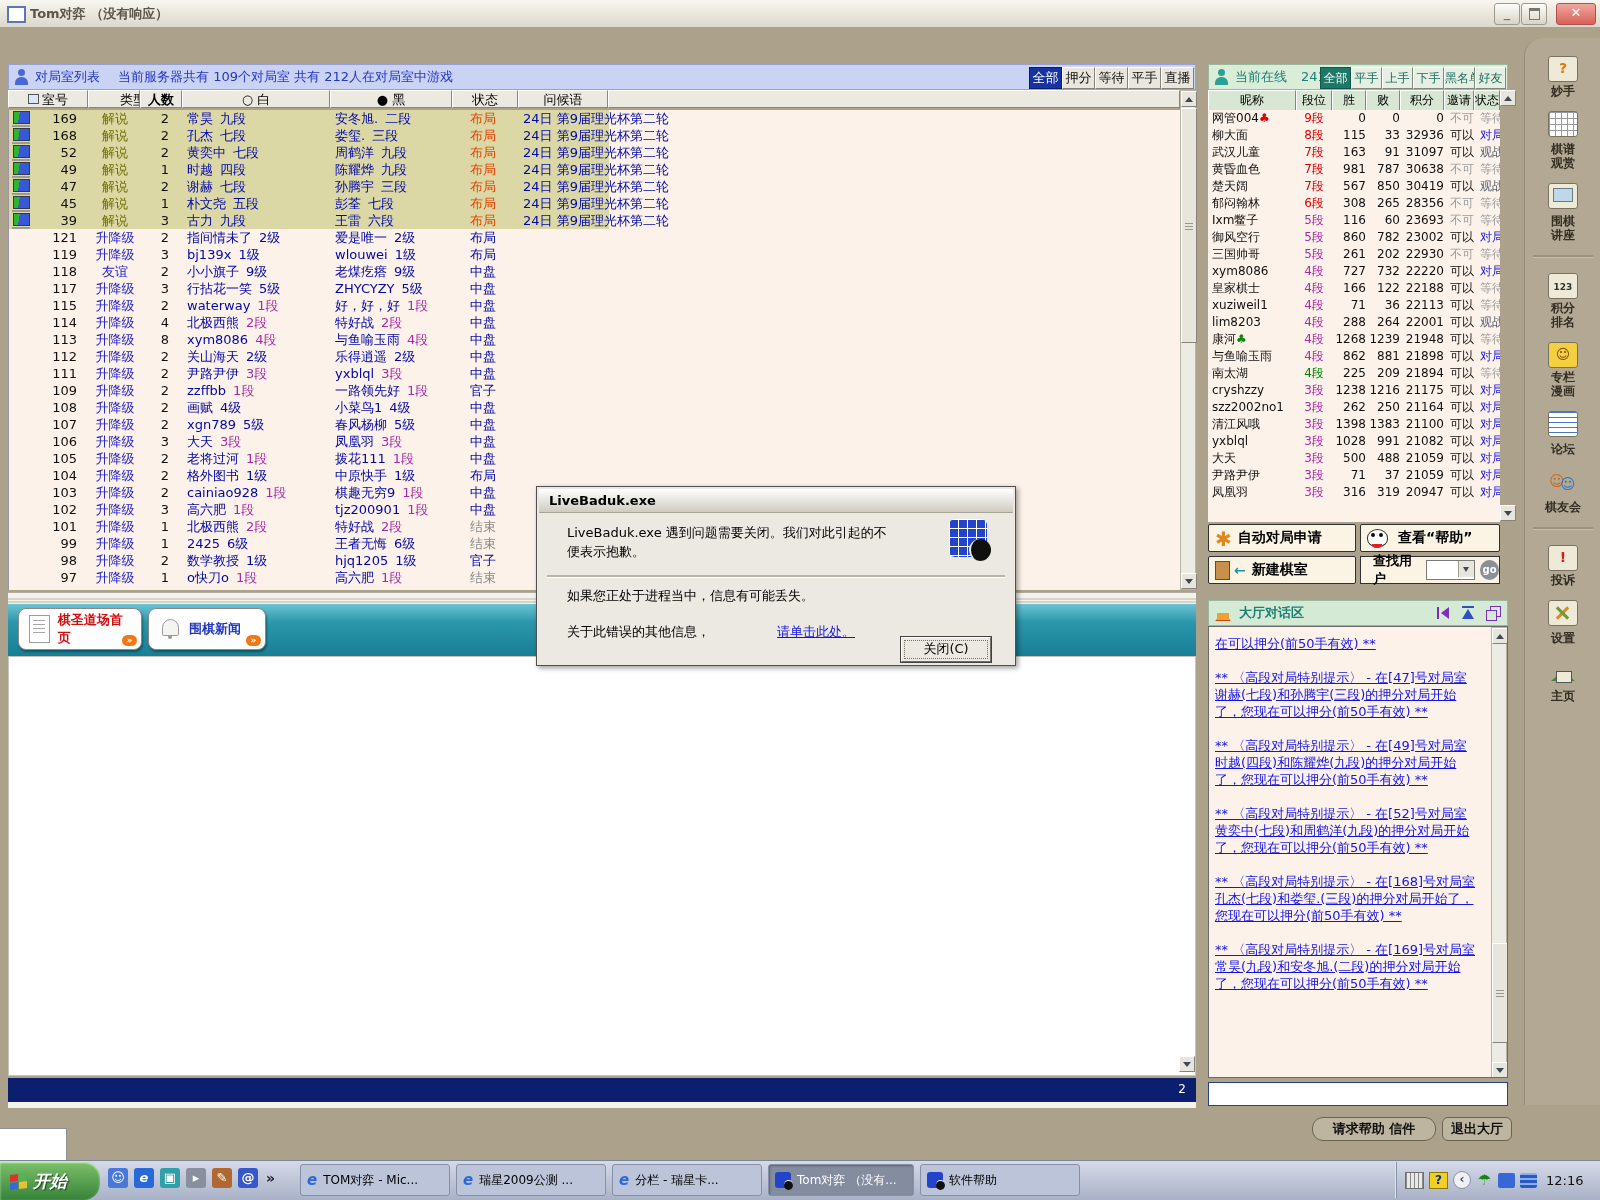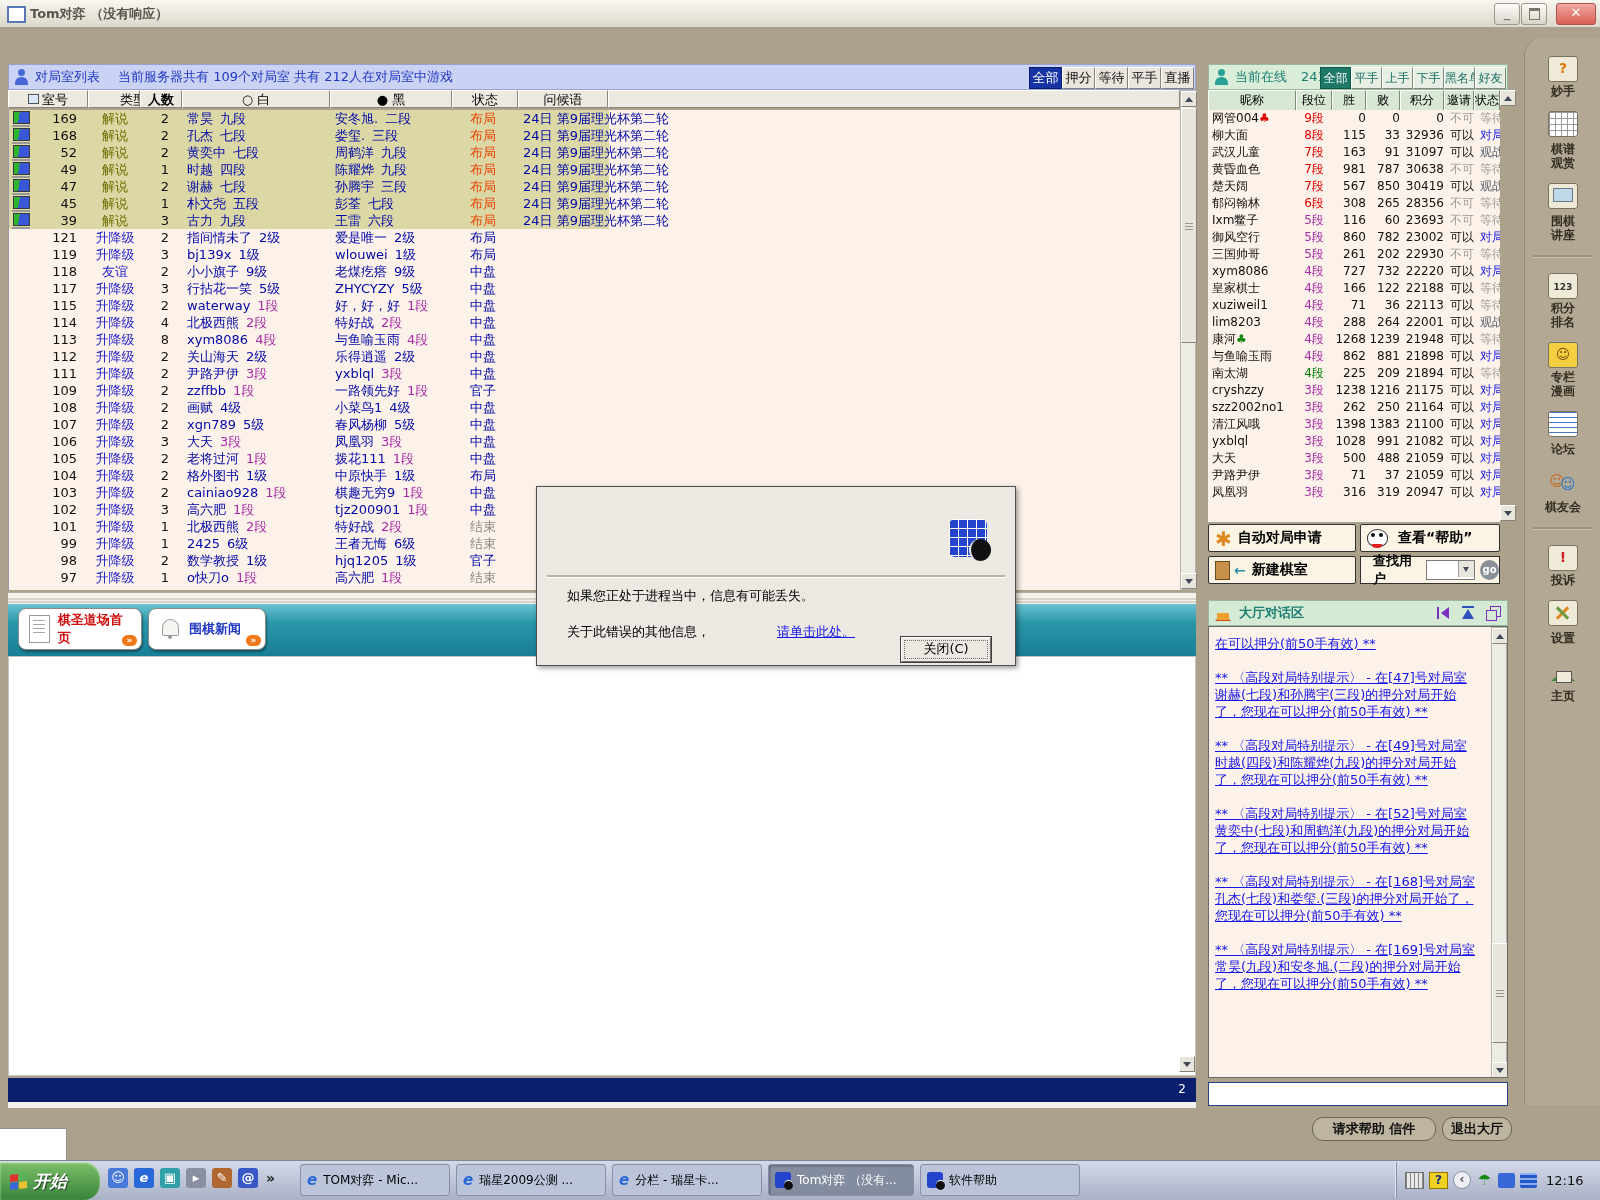--- a/index.html
+++ b/index.html
@@ -1027,21 +1027,21 @@
 漫画</div></div>
       <div class="sitem"><span class="si si-luntan"></span><div class="silab">论坛</div></div>
       <div class="sitem"><span class="si si-qiyouhui"></span><div class="silab">棋友会</div></div>
       <div class="sdiv"></div>
       <div class="sitem"><span class="si si-tousu"></span><div class="silab">投诉</div></div>
       <div class="sitem"><span class="si si-shezhi"></span><div class="silab">设置</div></div>
       <div class="sitem"><span class="si si-zhuye"></span><div class="silab">主页</div></div>
     </div>
 
   <div class="sbarbtn" style="left:1312px;width:122px;">请求帮助  信件</div>
-  <div class="sbarbtn" style="left:1442px;width:68px;">退出大厅</div>
+  <div class="sbarbtn" style="left:1442px;width:68px;border-radius:6px;">退出大厅</div>
   <div class="abs fragment"></div>
 
   <div class="abs taskbar"></div>
   <div class="abs startbtn">
     <span class="flag">
         <i></i>
         <i></i>
         <i></i>
         <i></i>
       </span>
@@ -1082,20 +1082,22 @@
     <span class="tr-ic kb"></span>
     <span class="tr-ic qm">?</span>
     <span class="tr-ic cc">‹</span>
     <span class="tr-ic um">☂</span>
     <span class="tr-ic bx"></span>
     <span class="tr-ic db"></span>
     <span class="clock">12:16</span>
   </div>
 
   <div class="abs dialog">
+    <div class="dtitle">LiveBaduk.exe</div>
+    <div class="dtext1">LiveBaduk.exe 遇到问题需要关闭。我们对此引起的不便表示抱歉。</div>
     <div class="dlg-ic"></div>
     <div class="dsep"></div>
     <div class="dtext2">如果您正处于进程当中，信息有可能丢失。</div>
     <div class="dline3">关于此错误的其他信息，</div>
     <div class="dlink">请单击此处。</div>
     <div class="dclose"><i></i><span>关闭(C)</span></div>
   </div>
 
 </div>
 

